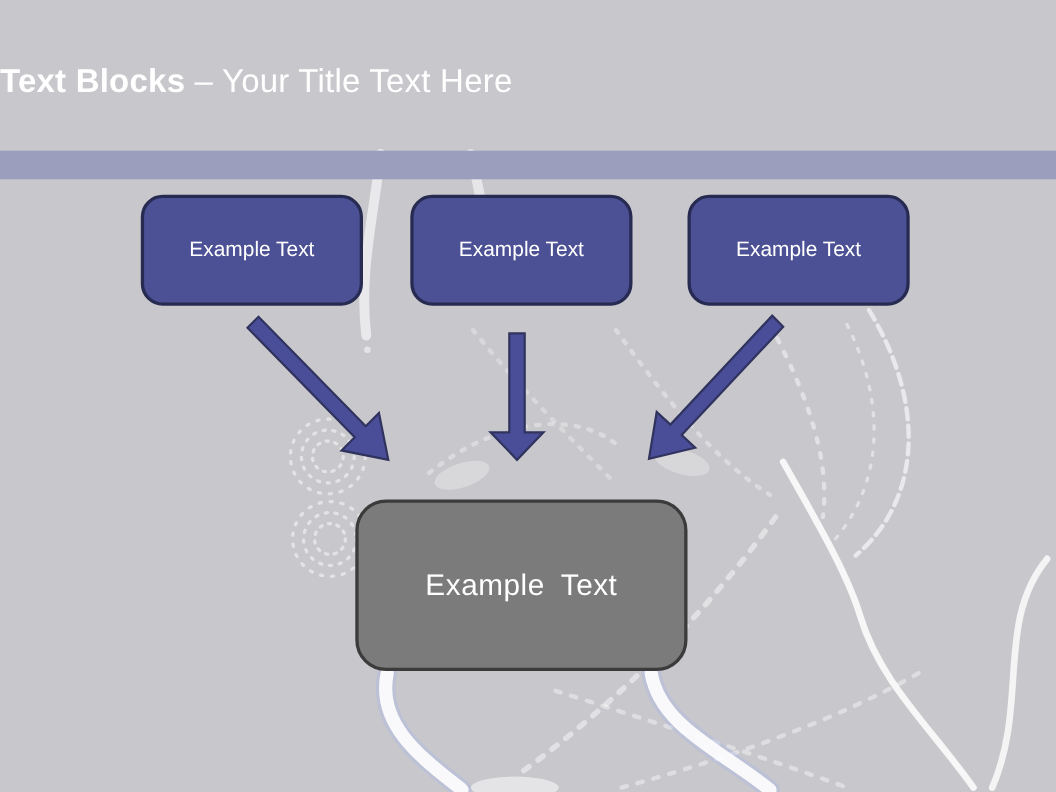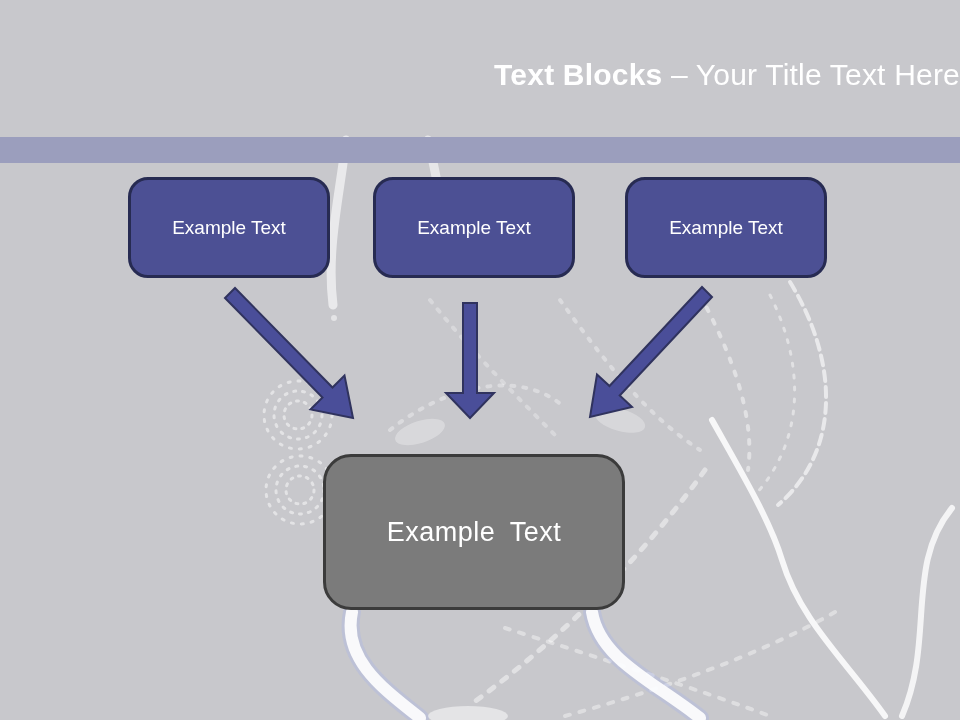--- a/index.html
+++ b/index.html
@@ -24,21 +24,21 @@
 
   
   .header {
     position: absolute;
     left: 0; top: 0;
     width: 960px; height: 137px;
     background: linear-gradient(180deg, #3235666 0%, #343767 0%, #41447f 55%, #4f53a1 100%);
     z-index: 3;
     display: flex;
     align-items: center;
-    justify-content: flex-end;
+    justify-content: flex-start;
   }
   .band {
     position: absolute;
     left: 0; top: 137px;
     width: 960px; height: 26px;
     background: #9b9ebd;
     z-index: 2;
   }
   .title {
     color: #ffffff;

